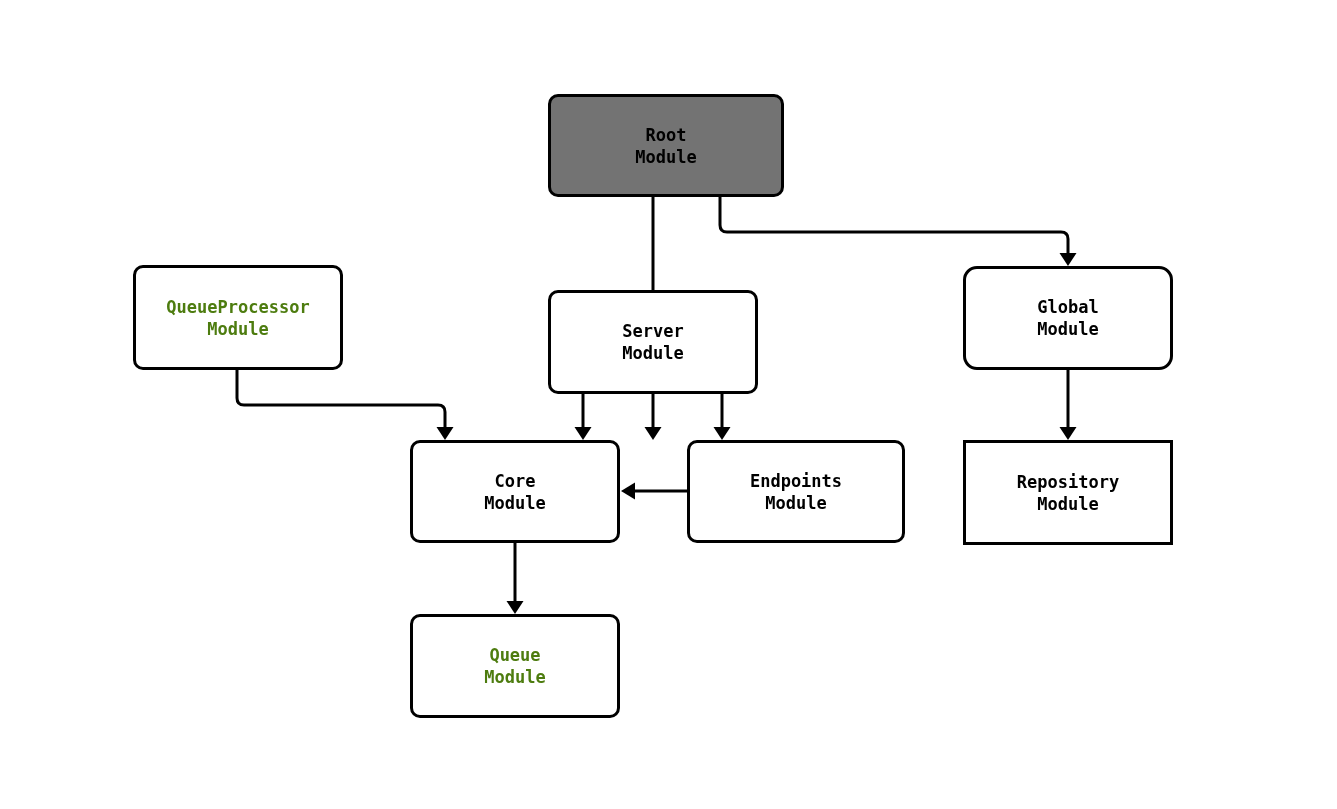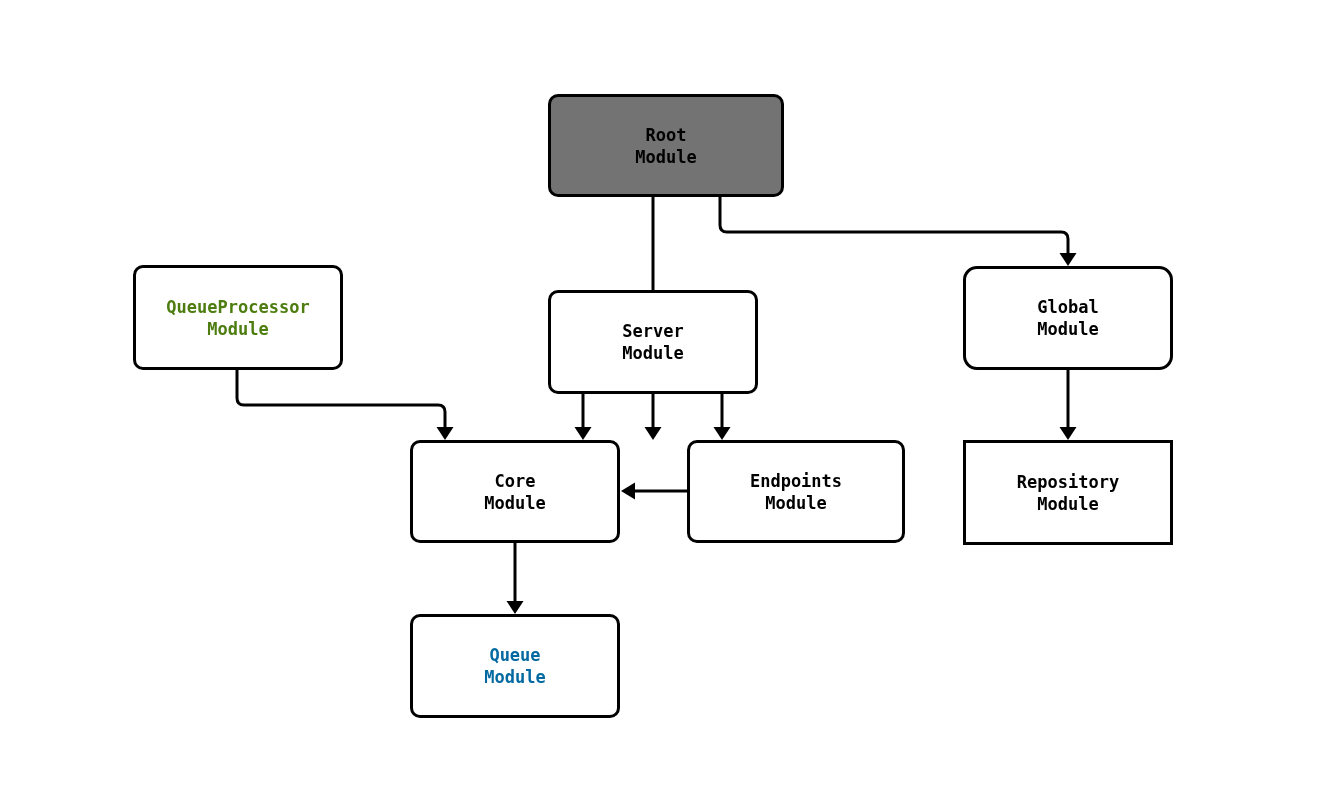--- a/index.html
+++ b/index.html
@@ -131,17 +131,17 @@
     <div class="node-label" style="color: rgb(0, 0, 0);">Endpoints
 Module</div>
   </div>
 
   <div class="node" id="node-repository" style="left: 963px; top: 440px; width: 210px; height: 105px; background: rgb(255, 255, 255); border-color: rgb(0, 0, 0); border-width: 3px; border-radius: 0;">
     <div class="node-label" style="color: rgb(0, 0, 0);">Repository
 Module</div>
   </div>
 
   <div class="node" id="node-queue" style="left: 410px; top: 614px; width: 210px; height: 104px; background: rgb(255, 255, 255); border-color: rgb(0, 0, 0); border-width: 3px; border-radius: 10px;">
-    <div class="node-label" style="color: #0369a1;">Queue
+    <div class="node-label" style="color: #4d7c0f;">Queue
 Module</div>
   </div>
 
 </div>
 
 </body></html>

